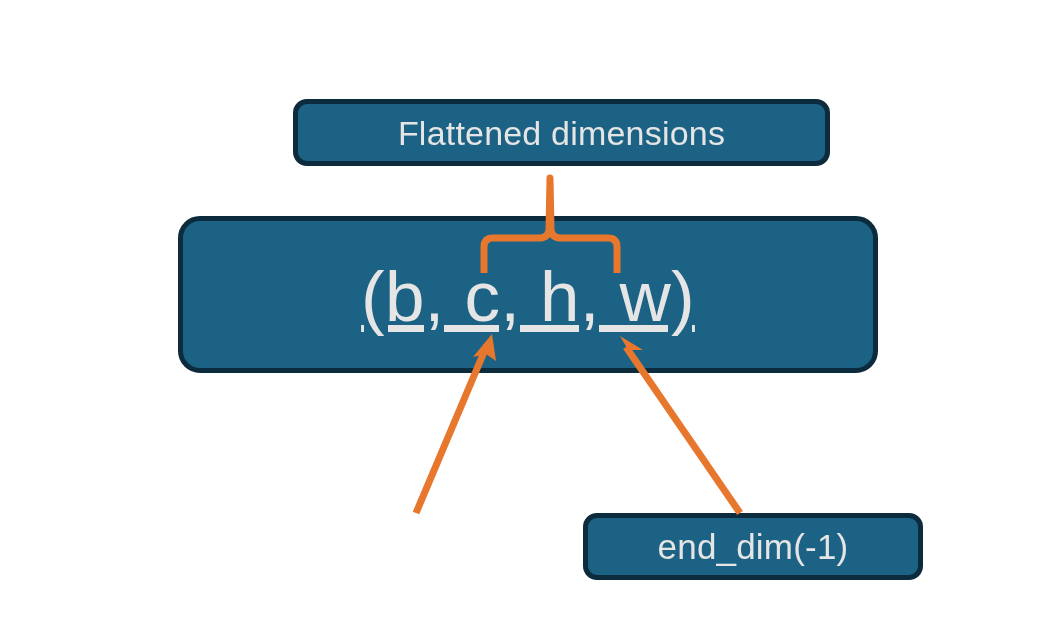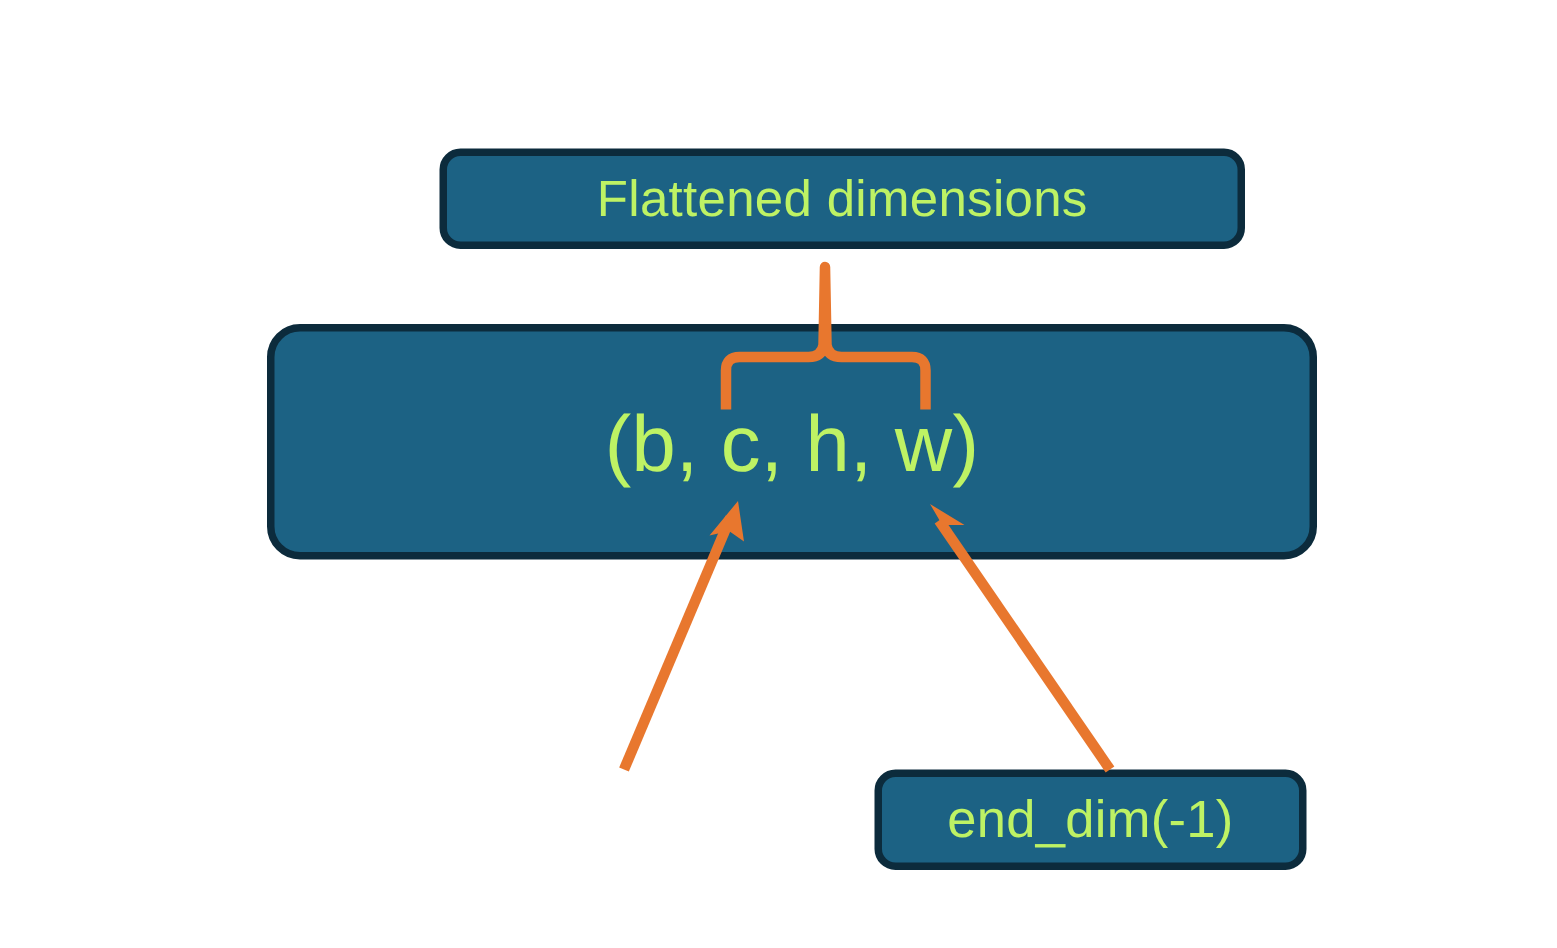--- a/index.html
+++ b/index.html
@@ -20,21 +20,21 @@
   }
   
   .node {
     position: absolute;
     box-sizing: border-box;
     background: #1c6284;
     border: 5px solid #0c2b3c;
     display: flex;
     align-items: center;
     justify-content: center;
-    color: #bef264;
+    color: #e5e5e5;
     font-weight: 300;
     letter-spacing: 0.2px;
     white-space: nowrap;
     user-select: none;
   }
   .node-label {
     display: block;
     line-height: 1;
   }
   #node-flattened {
@@ -47,37 +47,38 @@
   #node-flattened .node-label { font-size: 34px; }
 
   #node-shape {
     left: 178px;
     top: 216px;
     width: 700px;
     height: 157px;
     border-radius: 22px;
   }
   #node-shape .node-label {
-    font-size: 53px;
+    font-size: 71px;
     transform: translateY(2px);
+    text-decoration: underline;
   }
 
   #node-start-dim {
     left: 268px;
     top: 513px;
     width: 297px;
     height: 67px;
     border-radius: 14px;
   }
   #node-start-dim .node-label { font-size: 35px; }
 
   #node-end-dim {
     left: 583px;
     top: 513px;
-    width: 288px;
+    width: 340px;
     height: 67px;
     border-radius: 14px;
   }
   #node-end-dim .node-label { font-size: 35px; }
 
   
   #annotations {
     position: absolute;
     left: 0;
     top: 0;

